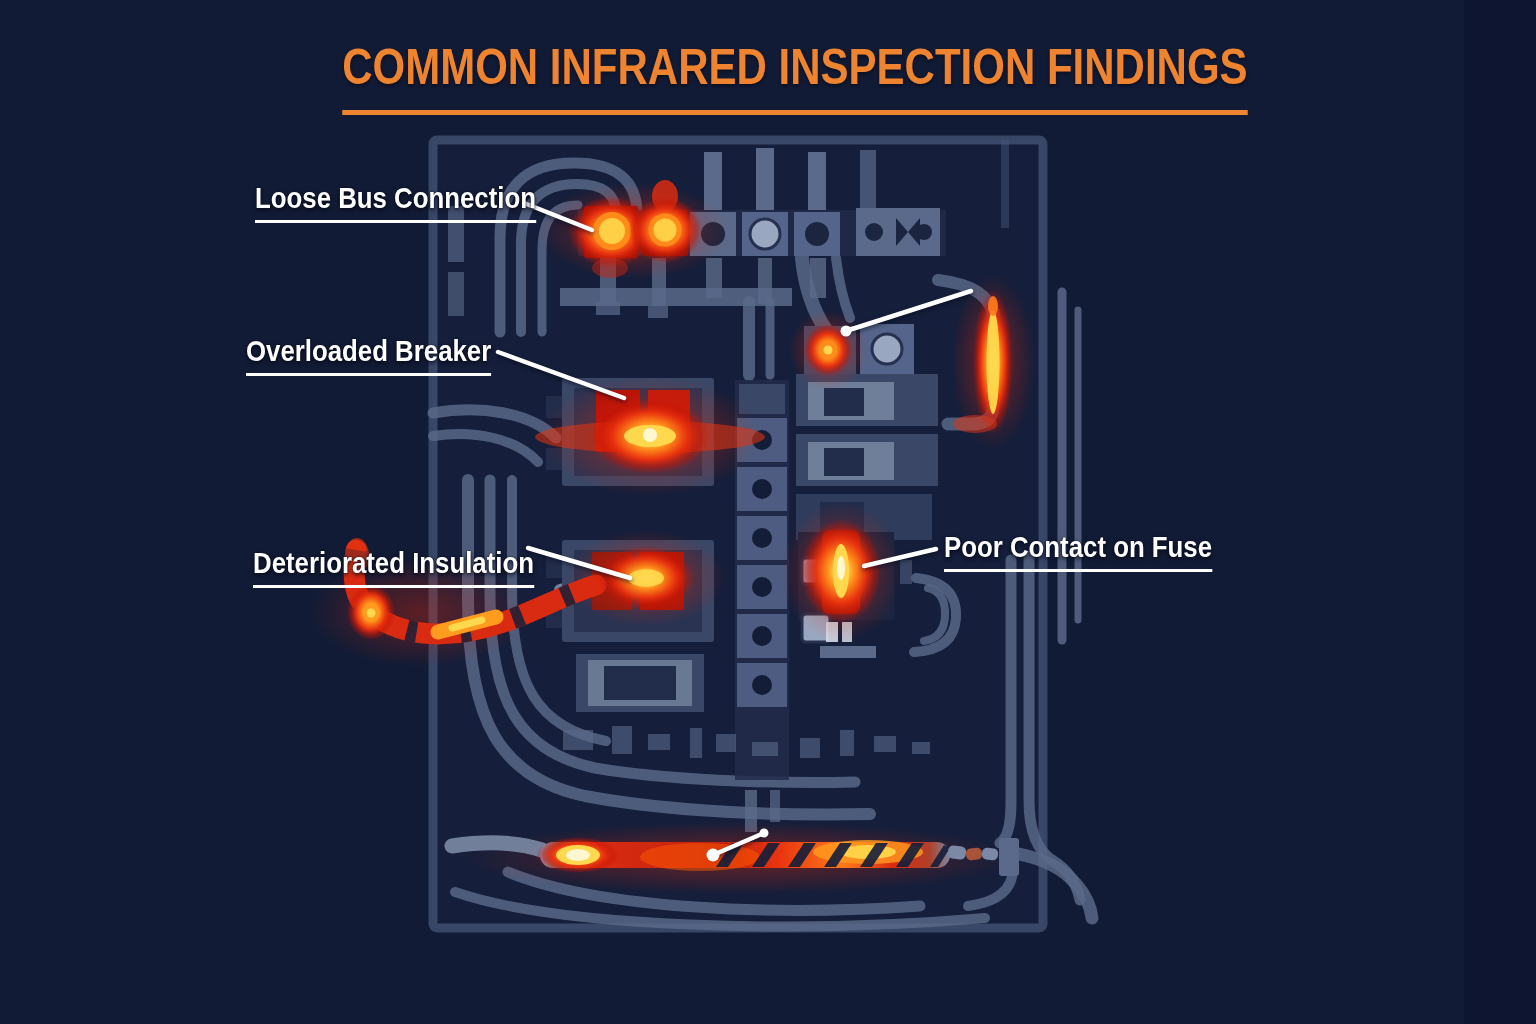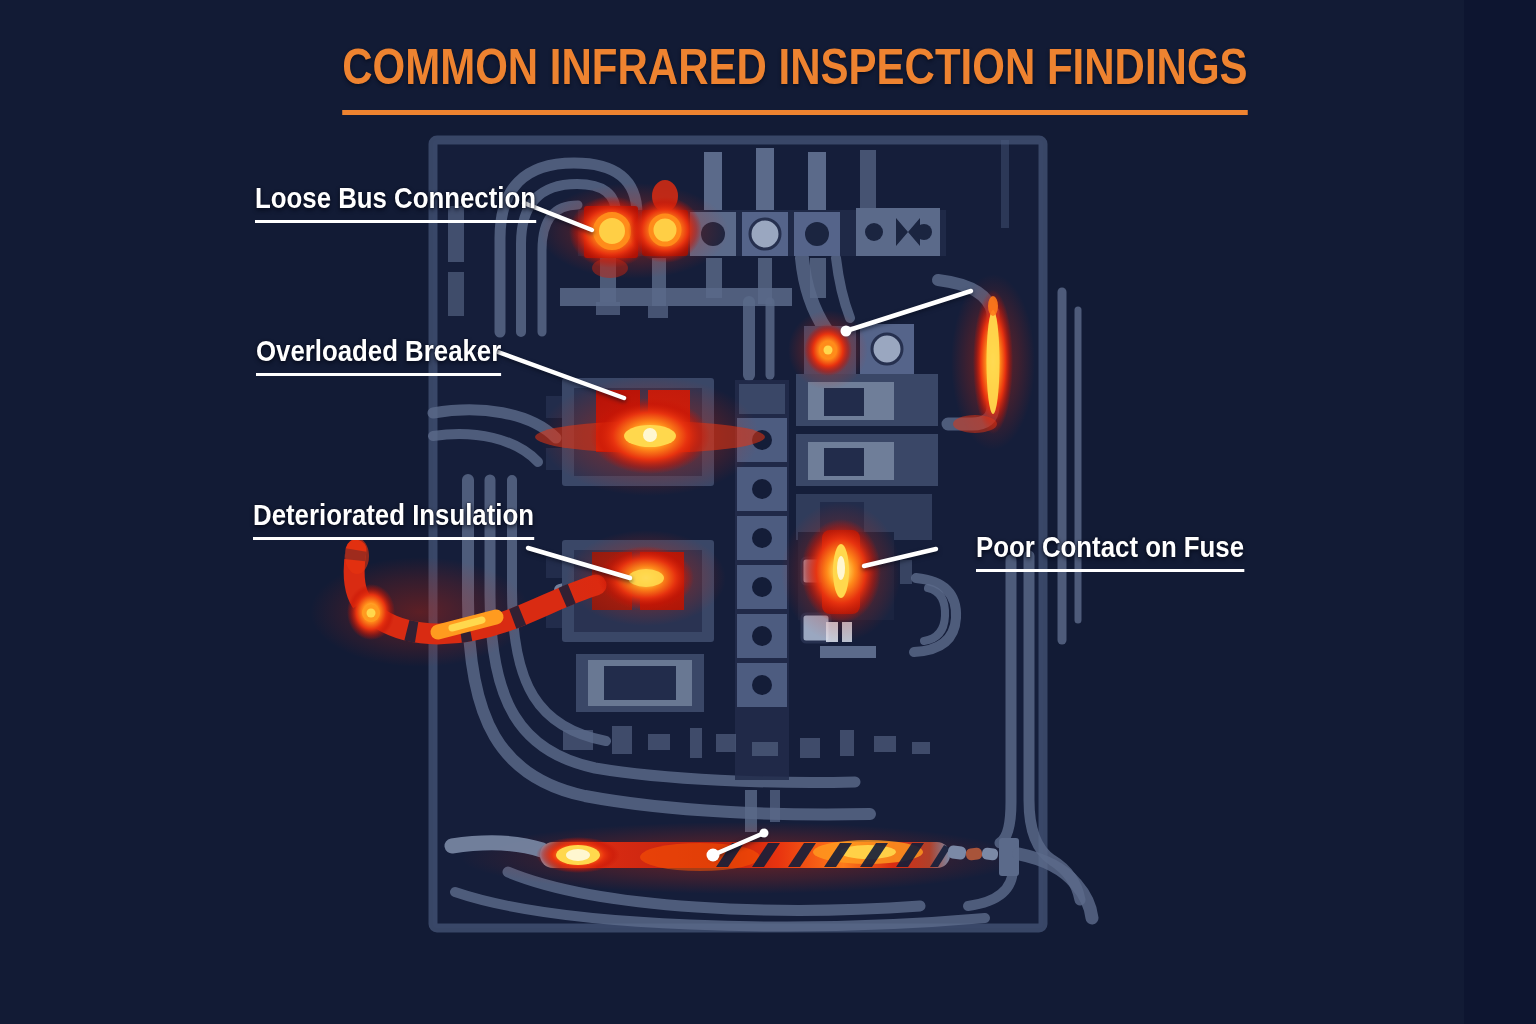--- a/index.html
+++ b/index.html
@@ -28,23 +28,23 @@
       text-shadow:0 2px 4px rgba(5,10,25,.7);}
 
   
   .flabel{position:absolute;white-space:nowrap;text-decoration:underline;}
   .flabel .t{display:inline-block;transform:scaleX(.86);transform-origin:left center;
       font-weight:bold;font-size:30px;line-height:1;color:#ffffff;
       text-shadow:0 2px 5px rgba(5,10,25,.9), 0 0 2px rgba(5,10,25,.8);}
   .flabel.ul .t{border-bottom:3.5px solid #ffffff;padding-bottom:7px;}
   #lbl-loose        {left:255px;top:183px;}
   #lbl-unbalanced   {left:982px;top:271px;}
-  #lbl-overloaded   {left:256px;top:336px;}
-  #lbl-deteriorated {left:253px;top:500px;text-align:right;}
-  #lbl-poorcontact  {left:944px;top:532px;margin-left:32px;}
+  #lbl-overloaded   {left:246px;top:336px;}
+  #lbl-deteriorated {left:253px;top:548px;text-align:right;}
+  #lbl-poorcontact  {left:944px;top:532px;}
   #lbl-harmonic     {left:776px;top:808px;}
 </style>
 </head>
 <body>
 
 <div id="stage">
 
 <svg id="panel-svg" viewBox="0 0 1536 1024">
   <defs>
     <radialGradient id="gRed">

